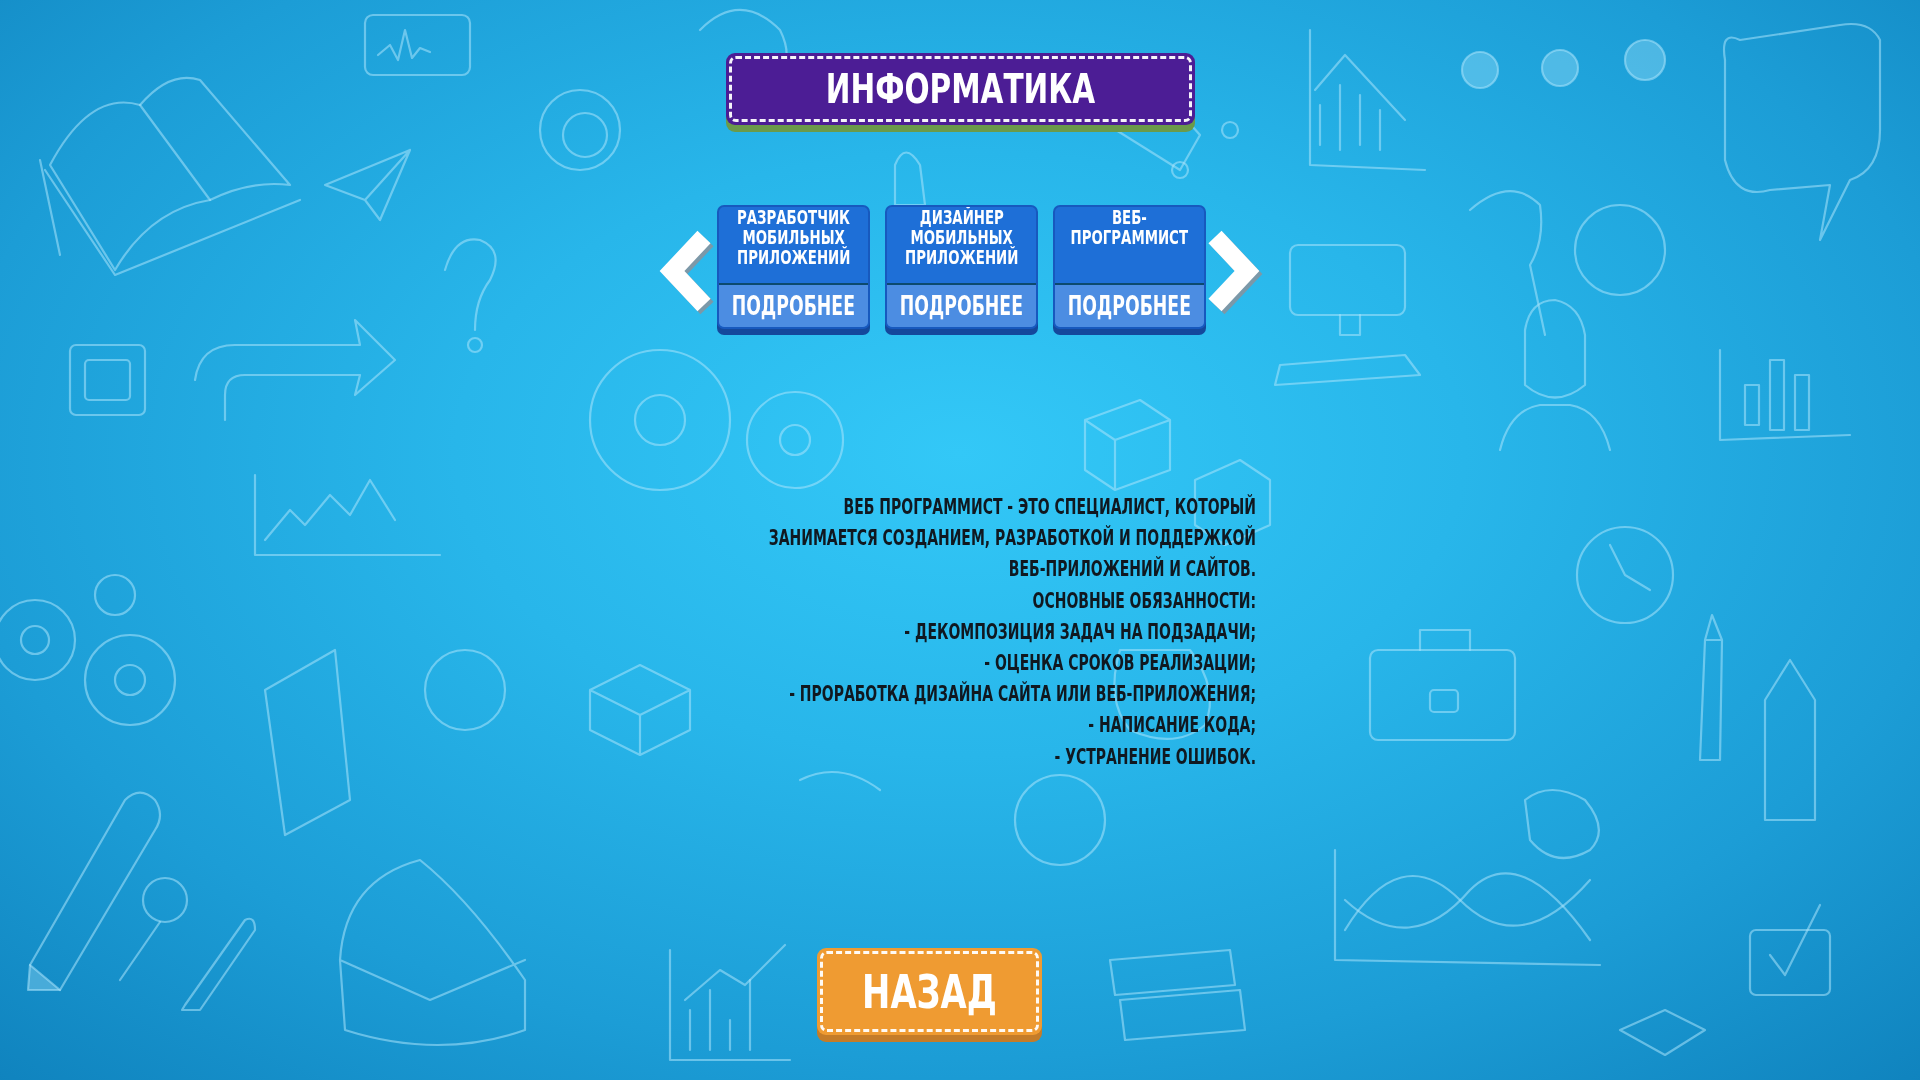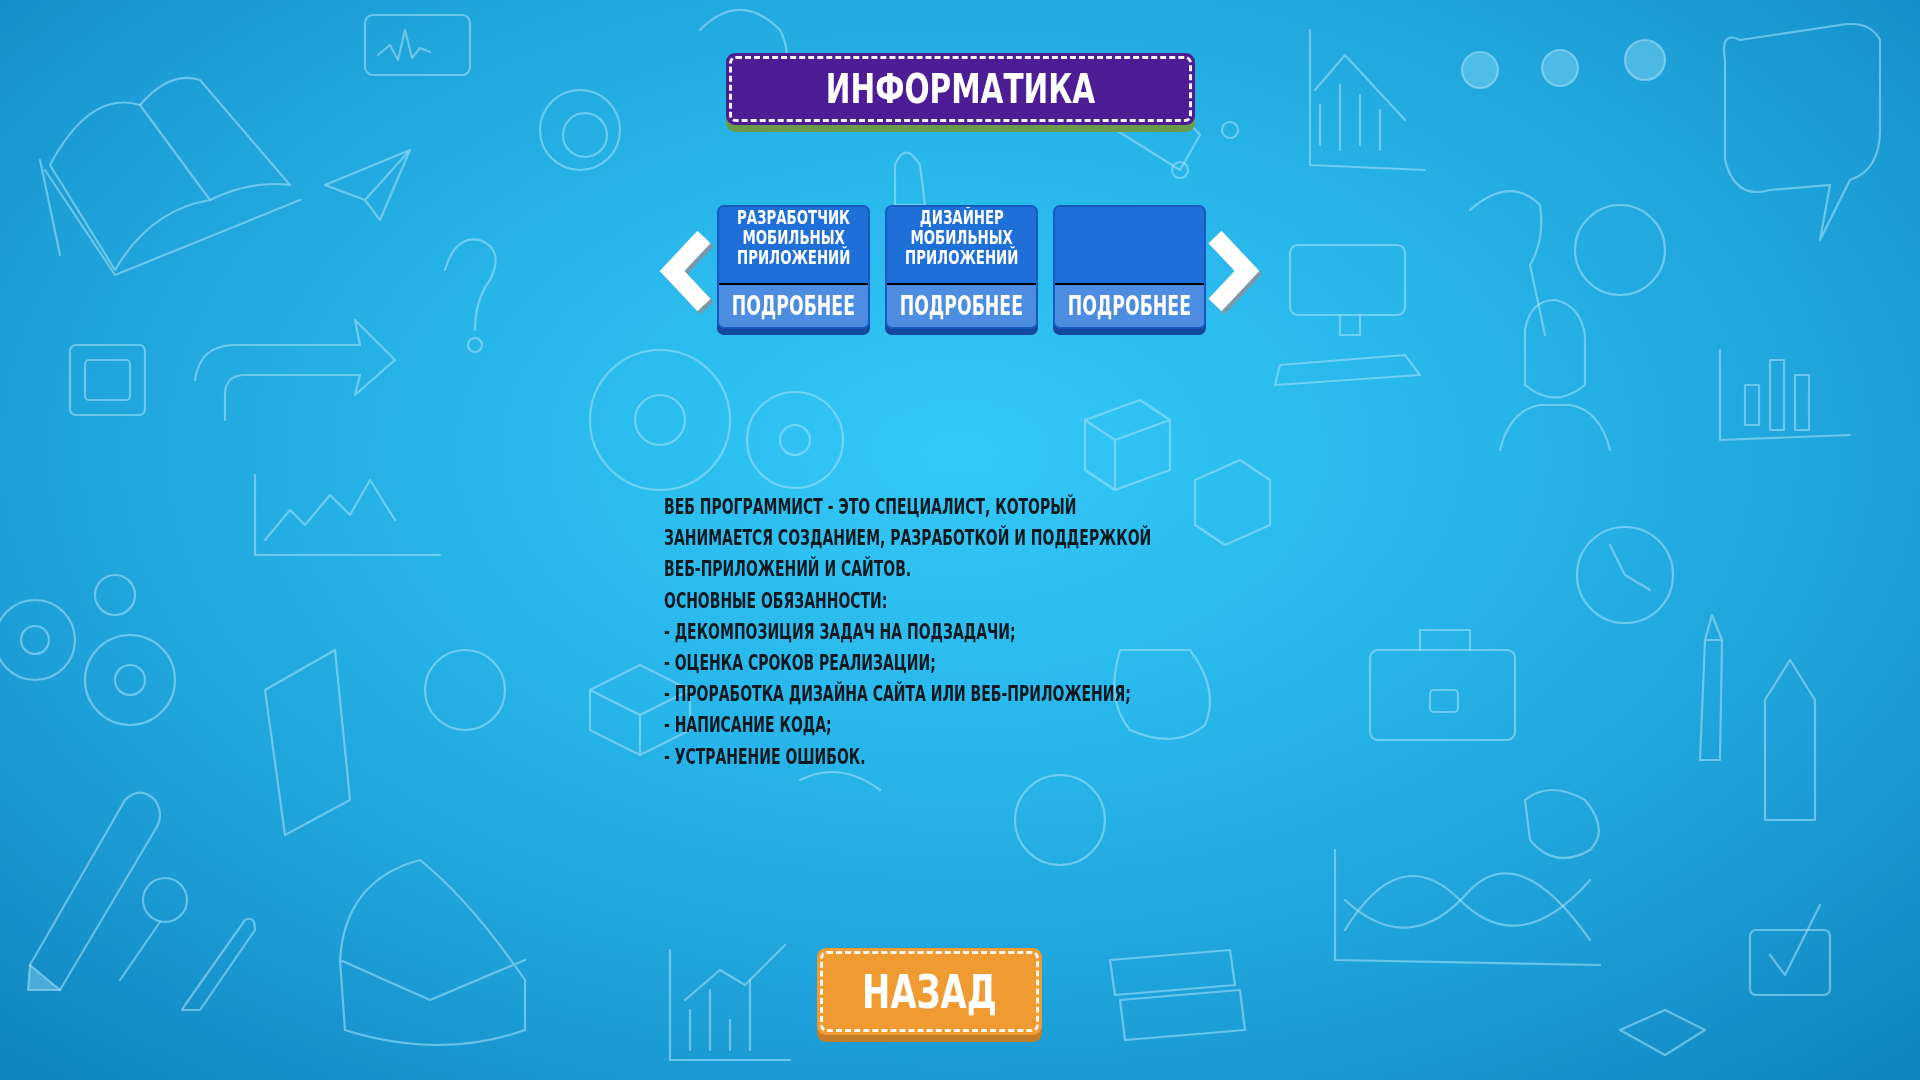--- a/index.html
+++ b/index.html
@@ -44,29 +44,29 @@
   .card-2 { left:885px; }
   .card-3 { left:1053px; }
   .card-title {
     position:absolute; left:0; right:0; top:0; height:78px;
     display:flex; flex-direction:column; align-items:center; justify-content:flex-start;
     color:#fff; font-weight:bold; font-size:19px; line-height:20px; text-align:center;
   }
   .card-title span { display:block; transform:scaleX(0.78); white-space:nowrap; }
   .card-more {
     position:absolute; left:0; right:0; bottom:0; height:42px;
-    background:#4c8de2; border-top:2px solid #000000;
+    background:#4c8de2; border-top:2px solid #0c4a6e;
     display:flex; align-items:center; justify-content:center;
     color:#fff; font-weight:bold; font-size:26px;
   }
   .card-more span { display:block; transform:scaleX(0.74); white-space:nowrap; }
 
   .description {
     position:absolute; left:560px; width:800px; top:492px;
-    text-align:left; color:#101820; font-weight:bold;
+    text-align:right; color:#101820; font-weight:bold;
     font-size:21px; line-height:31.2px;
   }
   .description div { transform:scaleX(0.74); white-space:nowrap; }
 
   .back-button {
     position:absolute; left:817px; top:948px; width:225px; height:87px;
     background:#ef9b32; border-radius:9px;
     box-shadow:0 7px 0 #c47c29; cursor:pointer;
   }
   .back-text {
@@ -228,20 +228,24 @@
     <span>ДИЗАЙНЕР</span>
     <span>МОБИЛЬНЫХ</span>
     <span>ПРИЛОЖЕНИЙ</span>
   </div>
   <div class="card-more">
     <span>ПОДРОБНЕЕ</span>
   </div>
 </div>
 
 <div class="card card-3">
+  <div class="card-title">
+    <span>ВЕБ-</span>
+    <span>ПРОГРАММИСТ</span>
+  </div>
   <div class="card-more">
     <span>ПОДРОБНЕЕ</span>
   </div>
 </div>
 
 <div class="arrow arrow-right">
   <svg viewBox="0 0 52 84">
     <polyline points="8,8 40,42 8,76" fill="none" stroke="#7c98a8" stroke-width="18" stroke-linejoin="miter" transform="translate(3,3)"></polyline>
     <polyline points="8,8 40,42 8,76" fill="none" stroke="#ffffff" stroke-width="18" stroke-linejoin="miter"></polyline>
   </svg>

